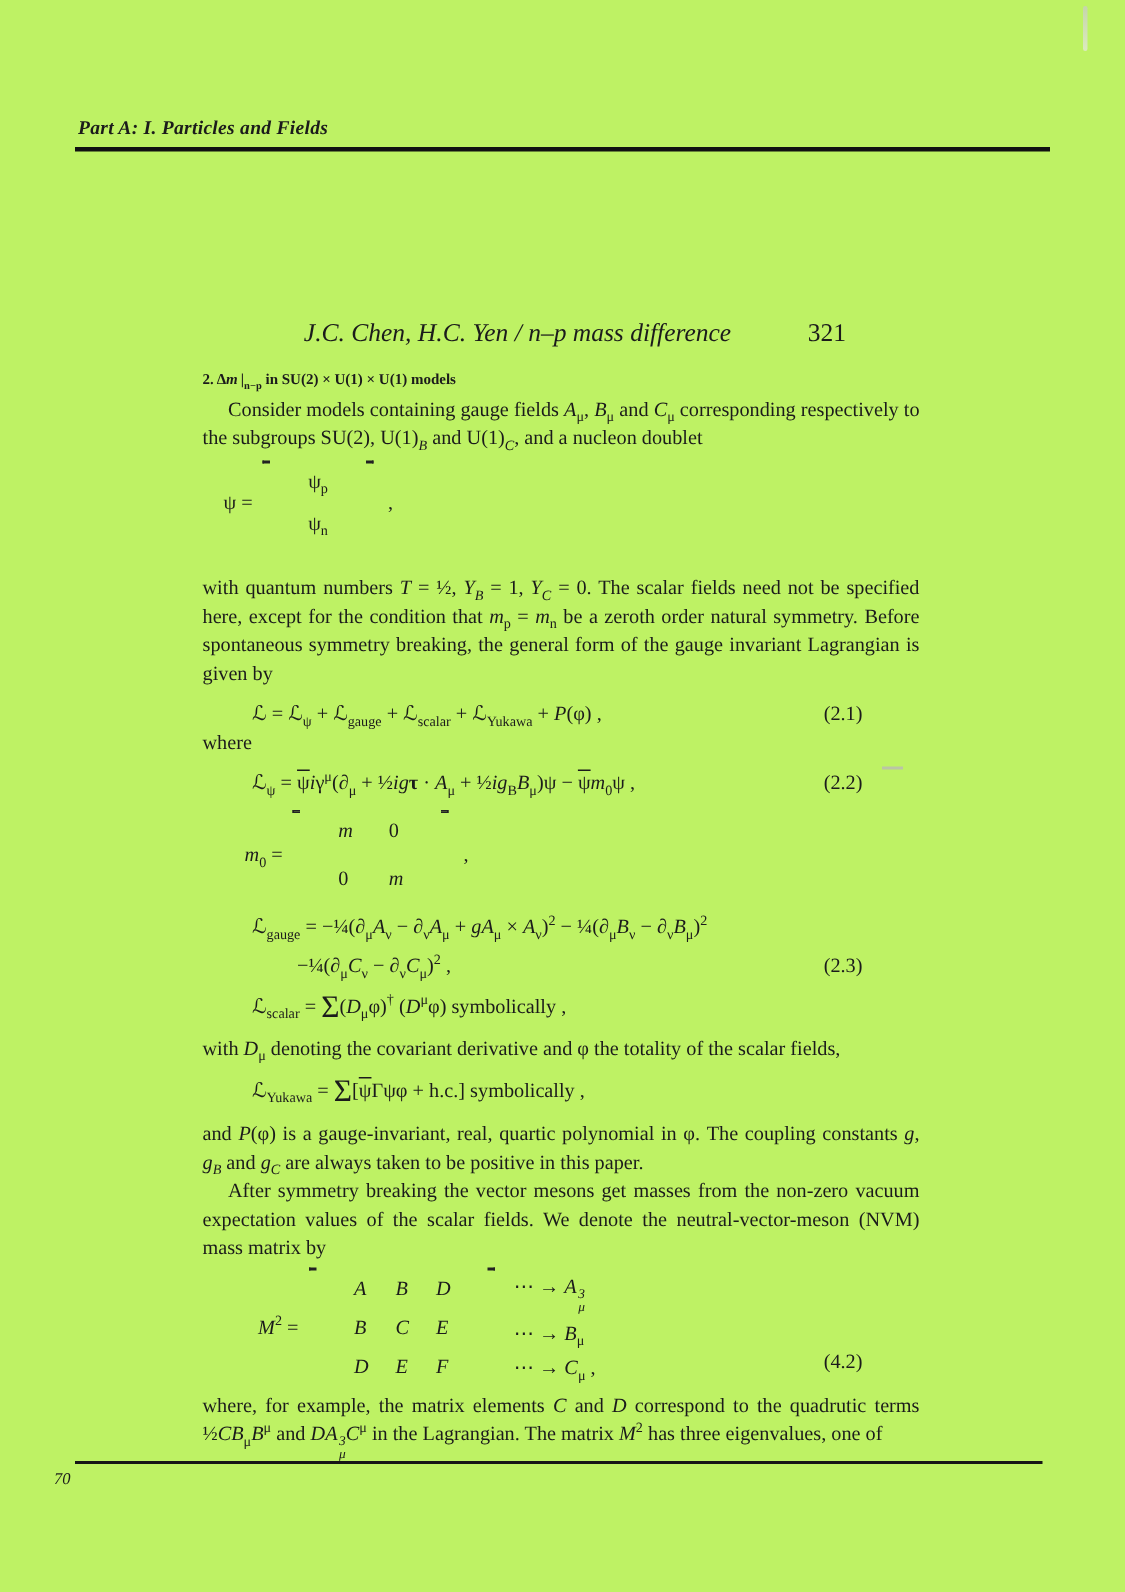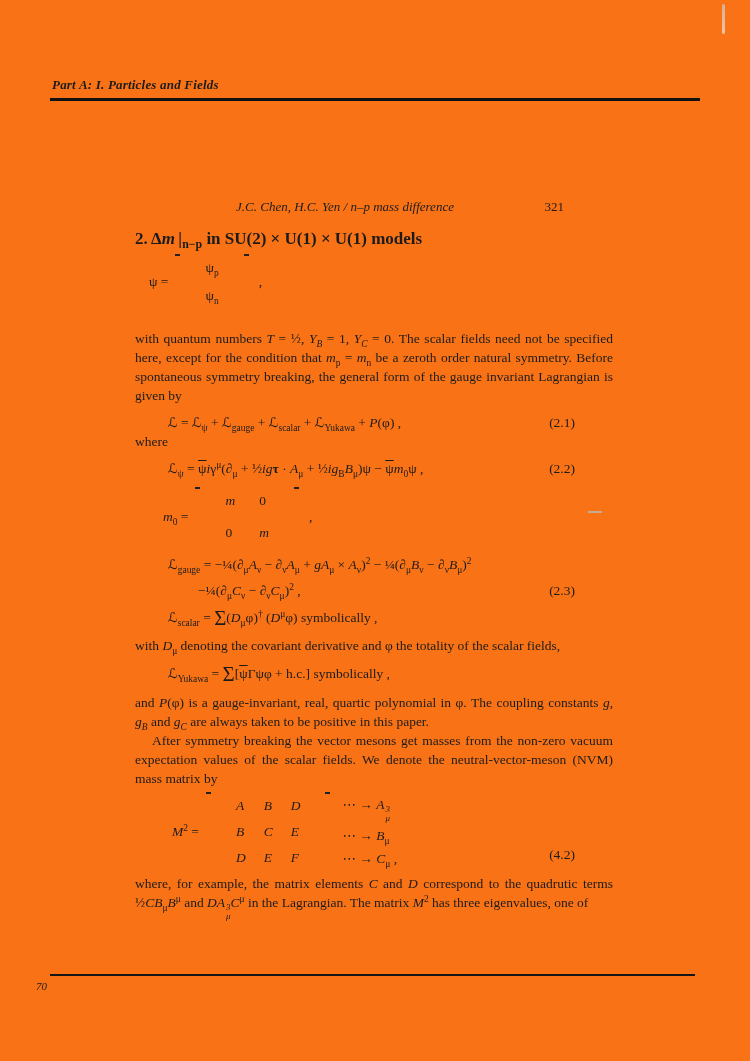--- a/index.html
+++ b/index.html
@@ -1,40 +1,40 @@
 <!DOCTYPE html>
 <html><head>
 <meta charset="utf-8">
 <style>
   html,body { margin:0; padding:0; background:#9a9a9a; }
   .page {
     position:relative; width:750px; height:1061px;
-    background:#f97316; overflow:hidden;
+    background:#bef264; overflow:hidden;
     font-family:"Liberation Serif","DejaVu Serif","DejaVu Sans",serif;
     color:#1b1b1b;
     -webkit-font-smoothing:antialiased;
   }
   .page * { box-sizing:border-box; }
 
   
   .hdr-title { position:absolute; left:52px; top:77px; font-size:13px; font-weight:bold; font-style:italic; letter-spacing:0.2px; }
   .hdr-rule  { position:absolute; left:50px; top:98px; width:650px; height:2.6px; background:#111; }
   .ftr-rule  { position:absolute; left:50px; top:974px; width:645px; height:1.8px; background:#161616; }
   .ftr-num   { position:absolute; left:36px; top:980px; font-size:11px; font-style:italic; }
   .corner-mark { position:absolute; left:722px; top:4px; width:3px; height:30px; background:linear-gradient(#c9c9c9,#e7e7e5); opacity:.7; border-radius:2px; }
   .margin-dash { position:absolute; left:588px; top:511px; width:14px; height:2px; background:#b9b9b6; opacity:.8; }
 
   
   .col { position:absolute; left:135px; top:197px; width:478px; font-size:13.5px; line-height:19px; }
 
-  .journal { position:relative; height:19px; font-size:13px; }
+  .journal { position:relative; height:19px; font-size:17px;margin-top:15px; }
   .jtitle  { display:block; width:420px; text-align:center; font-style:italic; }
   .jpage   { position:absolute; right:49px; top:0; font-style:normal; }
 
-  .sec-heading { margin-top:13px; font-weight:bold; font-size:17px; }
+  .sec-heading { margin-top:13px; font-weight:bold; font-size:10px; }
 
   p.par { margin:0; text-align:justify; }
   p.indent { text-indent:17px; }
   .mt  { margin-top:8px; }
 
   sub, sup { font-size:0.7em; line-height:0; }
   .ov  { text-decoration:overline; }
   .sum { font-size:1.55em; line-height:0; vertical-align:-0.13em; font-style:normal; }
   .ss  { display:inline-flex; flex-direction:column; align-items:flex-start; vertical-align:-0.38em; line-height:0.95; font-size:0.66em; margin-left:1px; font-style:italic; }
   .ss span { display:block; }
@@ -73,20 +73,21 @@
 
   <div class="col">
 
     <div class="journal">
       <span class="jtitle">J.C. Chen, H.C. Yen / n–p mass difference</span>
       <span class="jpage">321</span>
     </div>
 
     <div class="sec-heading">2. Δ<i>m</i> |<sub>n−p</sub> in SU(2) × U(1) × U(1) models</div>
 
+    <p class="par indent mt">Consider models containing gauge fields <i>A</i><sub>μ</sub>, <i>B</i><sub>μ</sub> and <i>C</i><sub>μ</sub> corresponding respectively to the subgroups SU(2), U(1)<sub><i>B</i></sub> and U(1)<sub><i>C</i></sub>, and a nucleon doublet</p>
 
     <div class="mrow" style="padding-left:14px;">
       <span>ψ =</span>
       <span class="matrix">
         <span class="br l"></span>
         <span class="cells c1">
           <span>ψ<sub>p</sub></span>
           <span>ψ<sub>n</sub></span>
         </span>
         <span class="br r"></span>

